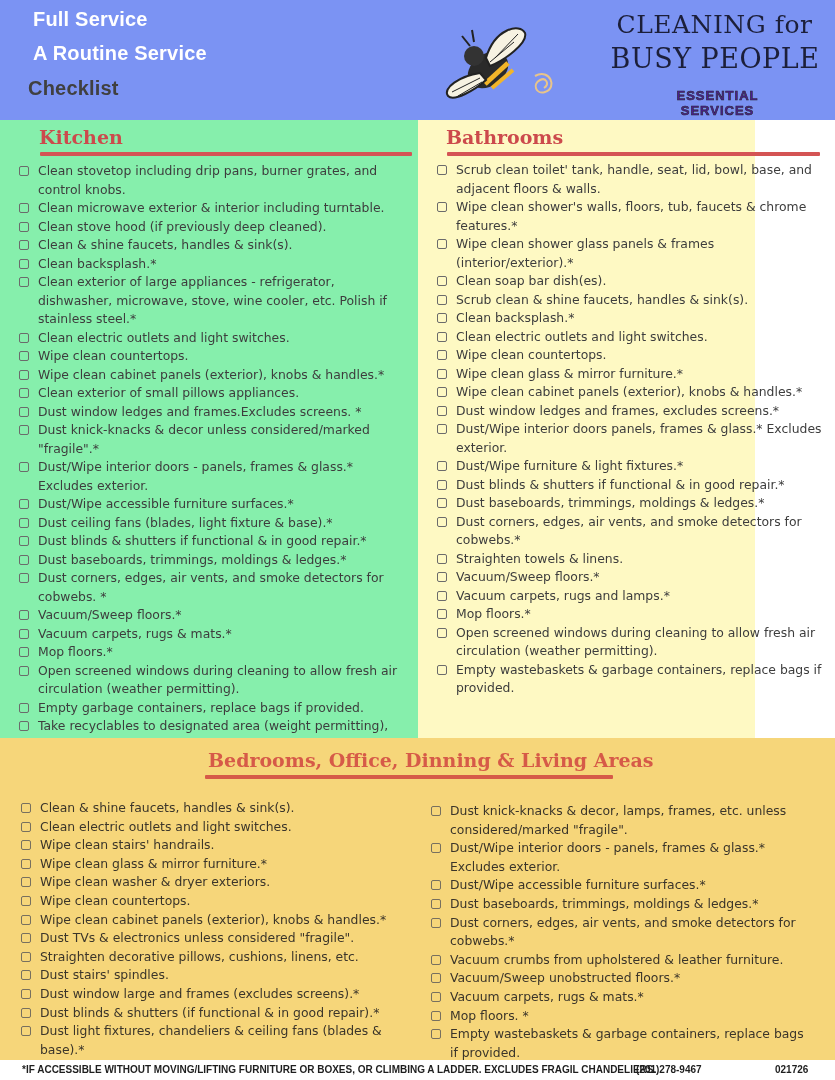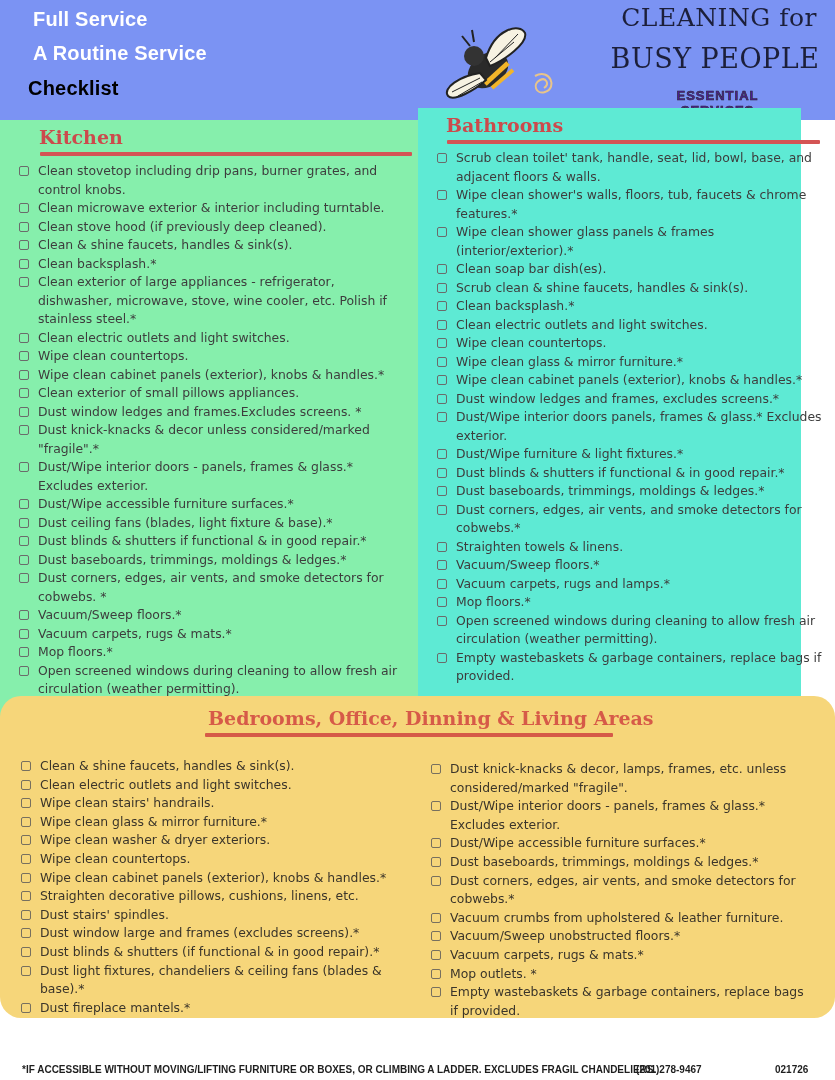--- a/index.html
+++ b/index.html
@@ -3,36 +3,36 @@
 <meta charset="utf-8">
 <style>
   * { box-sizing: border-box; margin: 0; padding: 0; }
   html, body { width: 835px; height: 1080px; overflow: hidden; background: #ffffff; }
   body { font-family: "DejaVu Sans", sans-serif; color: #3a3a3a; position: relative; }
 
   .header { position: absolute; left: 0; top: 0; width: 835px; height: 120px; background: #7b93f3; }
   .title-line { position: absolute; left: 33px; font-family: Liberation Sans, sans-serif; font-weight: bold; color: #ffffff; font-size: 20px; letter-spacing: 0.2px; }
   .t1 { top: 8px; }
   .t2 { top: 42px; }
-  .t3 { top: 77px; color: #000000; left: 28px; }
+  .t3 { top: 77px; color: #404040; left: 28px; }
   .bee { position: absolute; left: 440px; top: 18px; width: 120px; height: 90px; }
-  .brand1 { position: absolute; left: 612px; top: 3px; width: 205px; text-align: right; font-family: "DejaVu Serif", serif; font-size: 25px; color: #1c1f3a; letter-spacing: 0.5px; }
+  .brand1 { position: absolute; left: 612px; top: 10px; width: 205px; text-align: center; font-family: "DejaVu Serif", serif; font-size: 25px; color: #1c1f3a; letter-spacing: 0.5px; }
   .brand2 { position: absolute; left: 600px; top: 43px; width: 230px; text-align: center; font-family: "DejaVu Serif", serif; font-size: 27px; color: #1c1f3a; letter-spacing: 0.5px; }
   .brand3 { position: absolute; left: 640px; top: 88px; width: 155px; text-align: center; font-family: "Liberation Sans", sans-serif; font-weight: bold; font-size: 13px; color: #4c1d95; letter-spacing: 1px; -webkit-text-stroke: 0.6px #2a2a2a; }
 
   .kitchen { position: absolute; left: 0; top: 120px; width: 418px; height: 618px; background: #86efac; }
-  .bath { position: absolute; left: 418px; top: 108px; width: 383px; height: 618px; background: #5eead4; }
+  .bath { position: absolute; left: 418px; top: 120px; width: 337px; height: 618px; background: #fef9c3; }
   .section-title { position: absolute; font-family: "DejaVu Serif", serif; font-weight: bold; color: #cc4a4c; font-size: 19px; }
   .rule { position: absolute; height: 4px; background: #d45454; border-radius: 1px; }
 
   ul.list { position: absolute; list-style: none; font-family: "DejaVu Sans", sans-serif; font-size: 12.4px; line-height: 18.5px; color: #3d3d3d; }
   ul.list li { position: relative; padding-left: 19px; }
   ul.list li .cb { position: absolute; left: 0; top: 4px; width: 10px; height: 10px; border: 1.2px solid #6b6b6b; border-radius: 2px; background: transparent; }
 
-  .living { position: absolute; left: 0; top: 696px; width: 835px; height: 322px; background: #f6d67a; border-radius: 21px; }
+  .living { position: absolute; left: 0; top: 738px; width: 835px; height: 322px; background: #f6d67a; }
   .living .section-title { color: #d65a48; }
   .living .rule { background: #d65a48; }
   .living ul.list { color: #3b352a; font-size: 12.4px; line-height: 18.6px; }
   .living ul.list li .cb { border-color: #77705f; }
 
   .footer { position: absolute; left: 0; top: 1060px; width: 835px; height: 20px; background: #ffffff; font-family: "Liberation Sans", sans-serif; font-weight: bold; font-size: 10px; color: #1e1e1e; }
   .footer span { position: absolute; top: 4px; }
 </style>
 </head>
 <body>
@@ -125,37 +125,38 @@
   <div class="section-title" style="left:208px; top:11px;">Bedrooms, Office, Dinning &amp; Living Areas</div>
   <div class="rule" style="left:205px; top:37px; width:408px;"></div>
   <ul class="list" id="living-left" style="left:21px; top:61px; width:400px;">
       <li><span class="cb"></span><span>Clean &amp; shine faucets, handles &amp; sink(s).</span></li>
       <li><span class="cb"></span><span>Clean electric outlets and light switches.</span></li>
       <li><span class="cb"></span><span>Wipe clean stairs' handrails.</span></li>
       <li><span class="cb"></span><span>Wipe clean glass &amp; mirror furniture.*</span></li>
       <li><span class="cb"></span><span>Wipe clean washer &amp; dryer exteriors.</span></li>
       <li><span class="cb"></span><span>Wipe clean countertops.</span></li>
       <li><span class="cb"></span><span>Wipe clean cabinet panels (exterior), knobs &amp; handles.*</span></li>
+      <li><span class="cb"></span><span>Dust TVs &amp; electronics unless considered "fragile".</span></li>
       <li><span class="cb"></span><span>Straighten decorative pillows, cushions, linens, etc.</span></li>
       <li><span class="cb"></span><span>Dust stairs' spindles.</span></li>
       <li><span class="cb"></span><span>Dust window large and frames (excludes screens).*</span></li>
       <li><span class="cb"></span><span>Dust blinds &amp; shutters (if functional &amp; in good repair).*</span></li>
       <li><span class="cb"></span><span>Dust light fixtures, chandeliers &amp; ceiling fans (blades &amp; base).*</span></li>
       <li><span class="cb"></span><span>Dust fireplace mantels.*</span></li>
     </ul>
   <ul class="list" id="living-right" style="left:431px; top:64px; width:380px;">
       <li><span class="cb"></span><span>Dust knick-knacks &amp; decor, lamps, frames, etc. unless considered/marked "fragile".</span></li>
       <li><span class="cb"></span><span>Dust/Wipe interior doors - panels, frames &amp; glass.* Excludes exterior.</span></li>
       <li><span class="cb"></span><span>Dust/Wipe accessible furniture surfaces.*</span></li>
       <li><span class="cb"></span><span>Dust baseboards, trimmings, moldings &amp; ledges.*</span></li>
       <li><span class="cb"></span><span>Dust corners, edges, air vents, and smoke detectors for cobwebs.*</span></li>
       <li><span class="cb"></span><span>Vacuum crumbs from upholstered &amp; leather furniture.</span></li>
       <li><span class="cb"></span><span>Vacuum/Sweep unobstructed floors.*</span></li>
       <li><span class="cb"></span><span>Vacuum carpets, rugs &amp; mats.*</span></li>
-      <li><span class="cb"></span><span>Mop outlets. *</span></li>
+      <li><span class="cb"></span><span>Mop floors. *</span></li>
       <li><span class="cb"></span><span>Empty wastebaskets &amp; garbage containers, replace bags if provided.</span></li>
     </ul>
 </div>
 
 <div class="footer">
   <span style="left:22px;text-align:center;">*IF ACCESSIBLE WITHOUT MOVING/LIFTING FURNITURE OR BOXES, OR CLIMBING A LADDER. EXCLUDES FRAGIL CHANDELIERS.</span>
   <span style="left:636px;">(201)278-9467</span>
   <span style="left:762px;padding-left:13px;">021726</span>
 </div>
 

